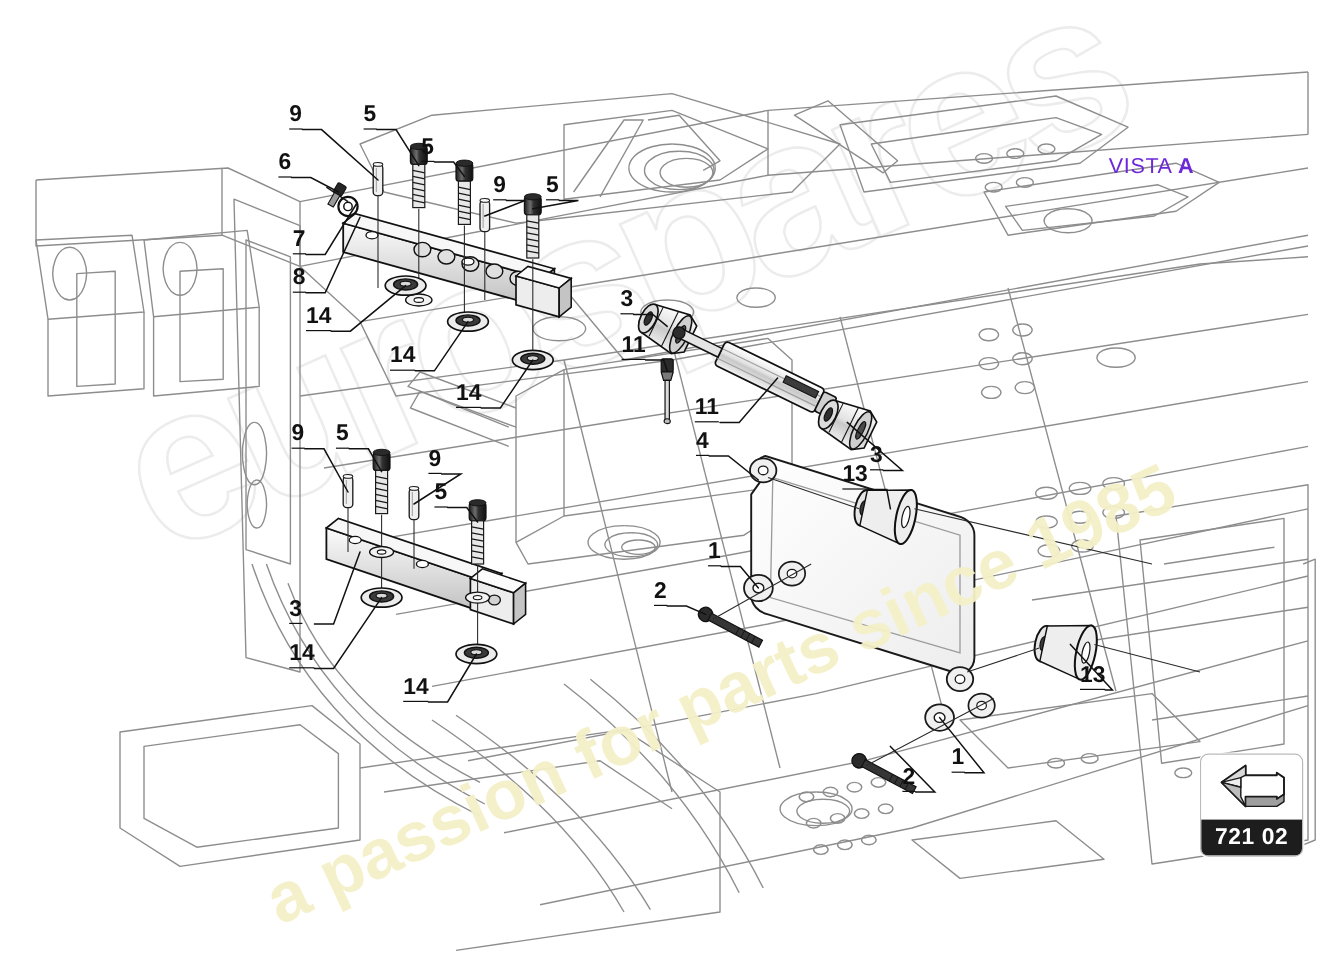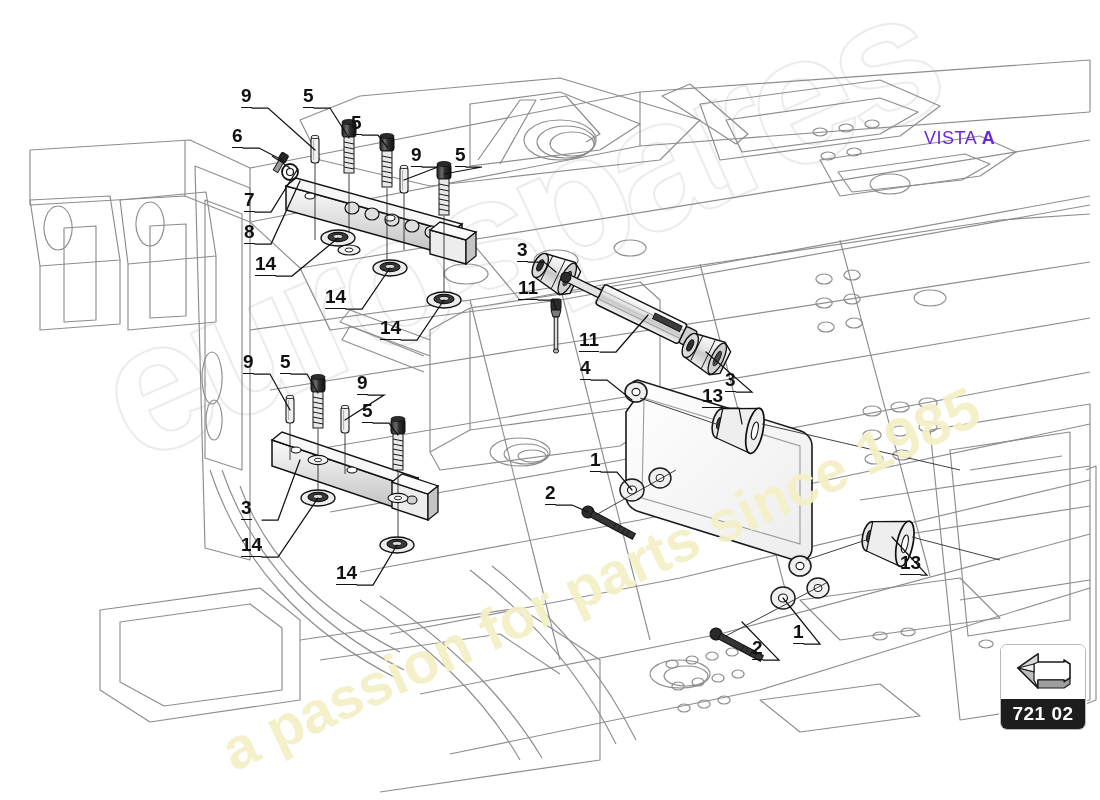--- a/index.html
+++ b/index.html
@@ -65,21 +65,20 @@
 
   
   #badge{
     position:absolute;left:1000px;top:628px;
     width:84px;height:84px;
     background:#ffffff;
     border:1px solid #b9b9b9;
     border-radius:7px;
     overflow:hidden;
     box-shadow:0 0 0 1px #ffffff;
-    margin-top:16px;
   }
   #badge .arrow-box{height:54px;display:flex;align-items:center;justify-content:center;background:#fff;}
   #badge .num{
     height:30px;background:#1d1d1d;color:#ffffff;
     font-size:19px;font-weight:700;letter-spacing:.5px;
     display:flex;align-items:center;justify-content:center;
   }
 </style>
 </head>
 <body>

